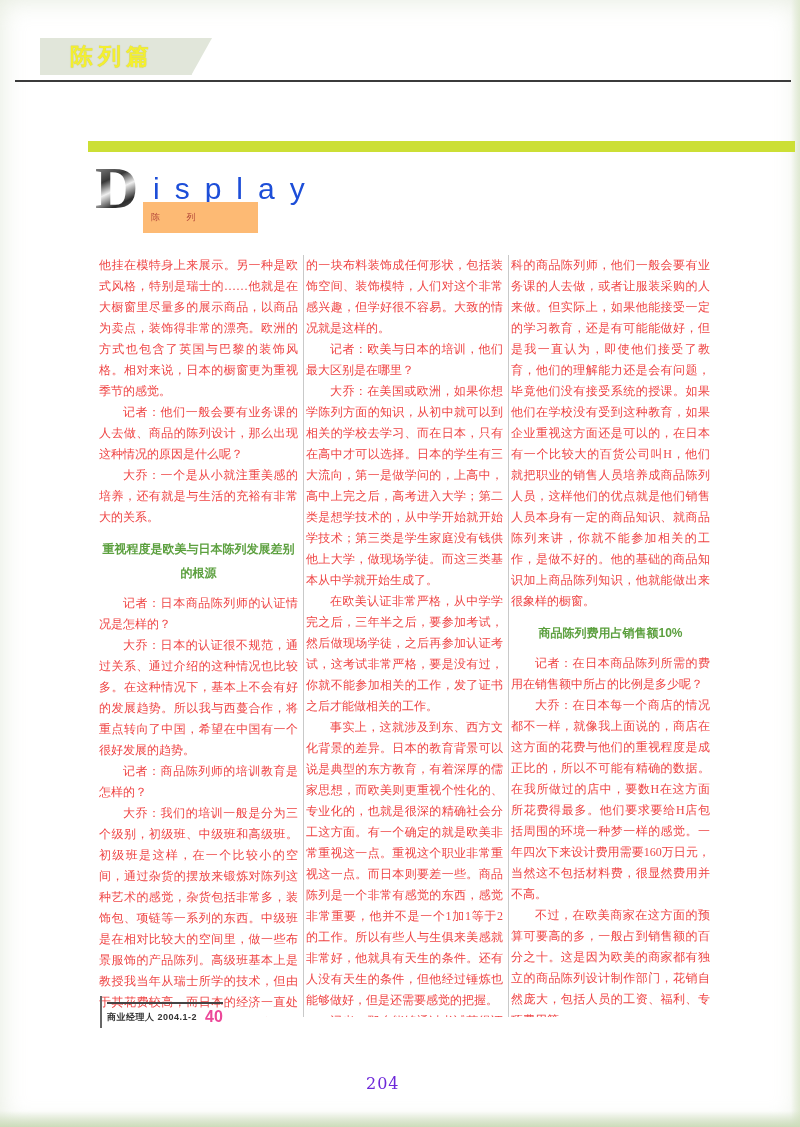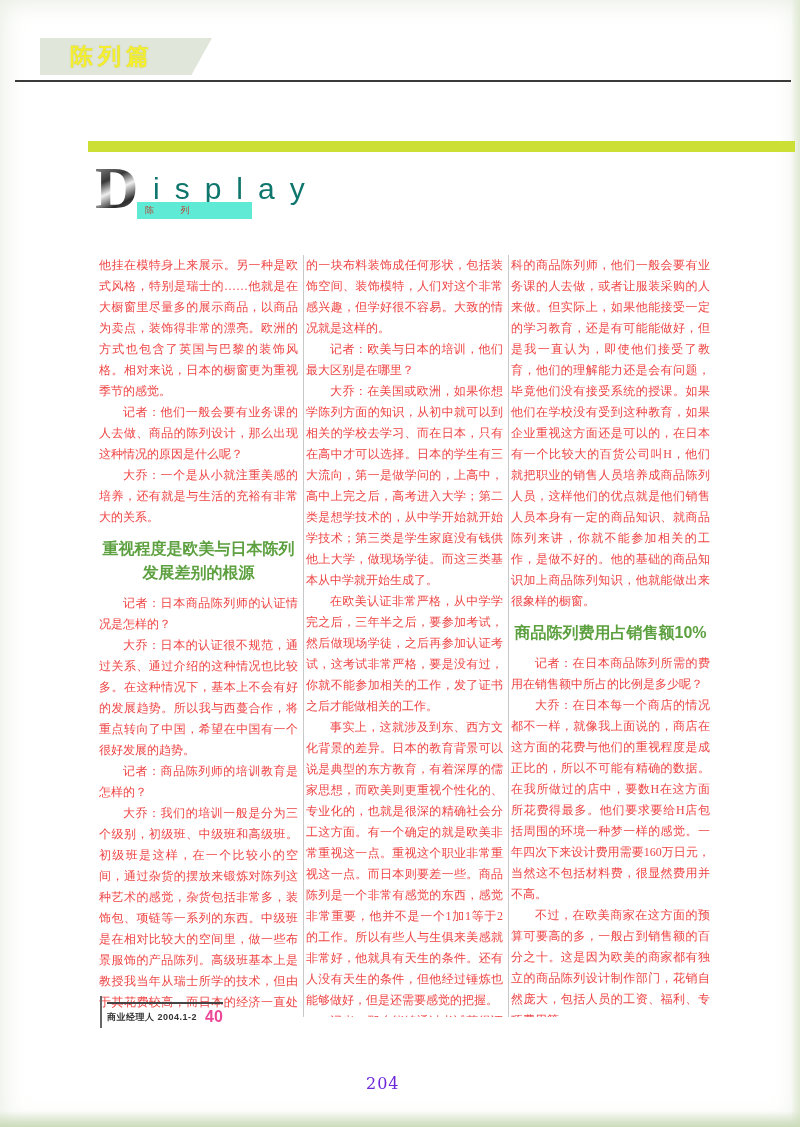--- a/index.html
+++ b/index.html
@@ -29,36 +29,36 @@
   .accent-bar{position:absolute;left:88px;top:141px;width:707px;height:11px;background:#ccdf35;}
 
   
   .logo{position:absolute;left:95px;top:158px;width:360px;height:70px;}
   .logo .big-d{position:absolute;left:0;top:0;
     font-family:"Liberation Serif",serif;font-weight:bold;font-size:60px;line-height:60px;
     background:linear-gradient(155deg,#a8a8a8 0%,#383838 35%,#efefef 52%,#2c2c2c 72%,#8a8a8a 100%);
     -webkit-background-clip:text;background-clip:text;color:transparent;}
   .logo .rest{position:absolute;left:58px;top:14px;
     font-family:"Liberation Sans",sans-serif;font-weight:300;font-size:30px;
-    color:#0f766e;letter-spacing:15px;}
-  .logo .sub-bar{position:absolute;left:42px;top:44px;width:115px;height:17px;
-    background:#5eead4;display:flex;align-items:center;}
+    color:#1d4ed8;letter-spacing:15px;}
+  .logo .sub-bar{position:absolute;left:48px;top:44px;width:115px;height:31px;
+    background:#fdba74;display:flex;align-items:center;}
   .logo .sub-bar span{font-family:"Liberation Sans",sans-serif;font-size:9px;
     color:#b5493a;letter-spacing:12px;padding-left:8px;white-space:nowrap;}
 
   
   .columns{position:absolute;left:97px;top:255px;width:620px;height:762px;
     display:flex;overflow:hidden;}
   .col{width:206px;box-sizing:border-box;padding:0 5px 0 2px;overflow:hidden;}
   .col.mid{border-left:1px solid #c9c9c9;border-right:1px solid #c9c9c9;}
   .col p{margin:0;font-size:12px;line-height:21px;color:#ef4444;
     text-align:justify;text-indent:2em;}
   .col p.cont{text-indent:0;}
   .col .sec-head{font-family:"Liberation Sans",sans-serif;font-weight:bold;
-    font-size:16px;line-height:24px;color:#5ca03f;text-align:center;
+    font-size:12px;line-height:24px;color:#5ca03f;text-align:center;
     margin:9px 0 8px 0;}
 
   
   .folio{position:absolute;left:100px;top:994px;}
   .folio .tick{position:absolute;left:0;top:2px;width:2px;height:32px;background:#666;}
   .folio .box{position:absolute;left:7px;top:8px;border-top:2px solid #444;
     padding-top:2px;white-space:nowrap;}
   .folio .journal{font-family:"Liberation Sans",sans-serif;font-weight:bold;
     font-size:9px;color:#333;letter-spacing:.5px;}
   .folio .pageno{font-family:"Liberation Sans",sans-serif;font-weight:bold;

